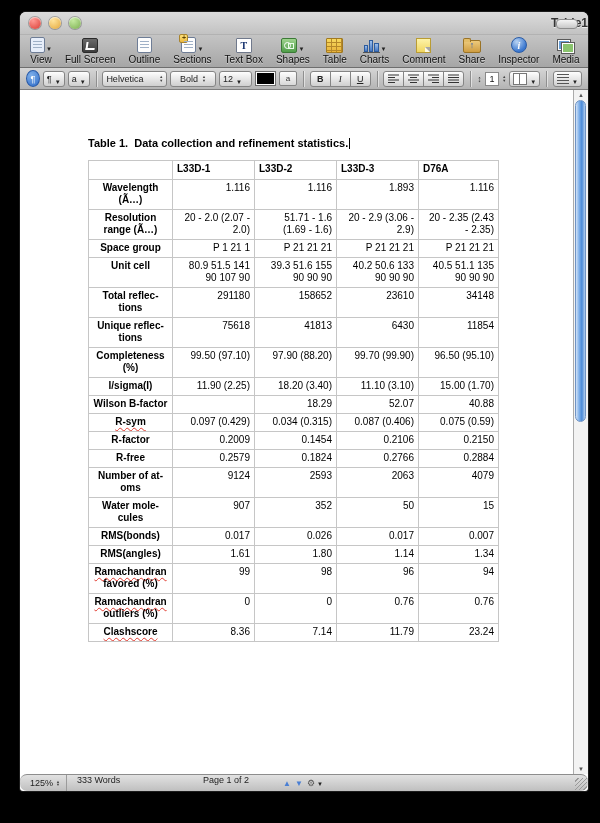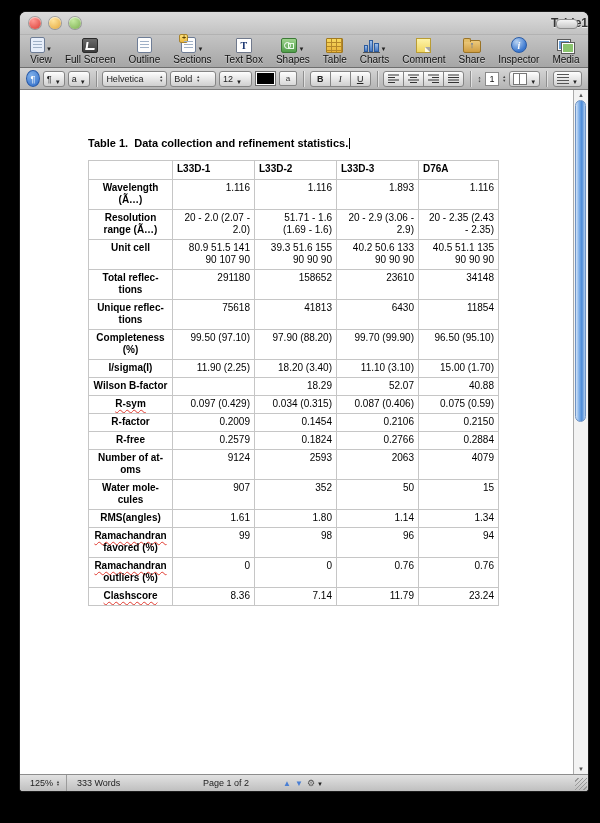--- a/index.html
+++ b/index.html
@@ -124,21 +124,21 @@
   
   .scrollbar{position:absolute;right:0;top:0;bottom:0;width:15px;background:#f3f3f3;border-left:1px solid #ababab;box-sizing:border-box;}
   .sb-up{position:absolute;top:2px;left:0;right:0;text-align:center;font-size:6px;color:#555;}
   .sb-thumb{position:absolute;left:1px;top:10px;width:11px;height:322px;border-radius:6px;
      background:linear-gradient(90deg,#d3e3f7,#7fb0ea 35%,#4a8ad8 65%,#b4cff0);
      border:1px solid #6f93c4;box-sizing:border-box;}
   .sb-down{position:absolute;bottom:2px;left:0;right:0;text-align:center;font-size:6px;color:#555;}
 
   
   .statusbar{height:16px;flex:0 0 16px;background:linear-gradient(#e2e2e2,#bfbfbf);
-     border-top:1px solid #8d8d8d;display:flex;align-items:center;font-size:9px;color:#222;position:relative;}
+     border-top:1px solid #8d8d8d;display:flex;font-size:9px;color:#222;position:relative;border-radius:7px;}
   .sb-zoom{display:flex;align-items:center;gap:3px;padding:0 6px 0 10px;height:100%;border-right:1px solid #9b9b9b;}
   .mini-stepper{display:flex;flex-direction:column;font-size:4px;line-height:3.5px;color:#444;}
   .sb-words{padding:0 10px;width:70px;}
   .sb-page{padding:0 10px;margin-left:36px;}
   .sb-nav{display:flex;align-items:center;gap:4px;margin-left:24px;color:#4a7fd4;font-size:8px;}
   .sb-gear{color:#555;font-size:9px;display:flex;align-items:center;gap:1px;}
   .grip{position:absolute;right:1px;bottom:1px;width:12px;height:12px;
      background:repeating-linear-gradient(135deg,transparent 0 2px,#9a9a9a 2px 3px);}
 </style>
 </head>
@@ -267,21 +267,21 @@
       </span>
     <span class="fb-btn">
         <span>a</span>
         <span class="caret">▼</span>
       </span>
     <span class="fb-sep"></span>
     <span class="fb-select" style="width:72px;justify-content:space-between">
       <span>Helvetica</span>
         <span class="stepper">▲<br>▼</span>
     </span>
-    <span class="fb-select" style="width:48px;justify-content:flex-start">
+    <span class="fb-select" style="width:48px;justify-content:center">
       <span>Bold</span>
         <span class="stepper">▲<br>▼</span>
     </span>
     <span class="fb-select" style="width:32px;">
       <span>12</span>
         <span class="caret">▼</span>
     </span>
     <span class="fb-swatch-black"></span>
     <span class="fb-swatch-hl">a</span>
     <span class="fb-sep"></span>
@@ -357,20 +357,27 @@
               <td>1.116</td>
             </tr>
             <tr>
               <th>Resolution range (Ã…)</th>
               <td>20 - 2.0 (2.07 - 2.0)</td>
               <td>51.71 - 1.6 (1.69 - 1.6)</td>
               <td>20 - 2.9 (3.06 - 2.9)</td>
               <td>20 - 2.35 (2.43 - 2.35)</td>
             </tr>
             <tr>
+              <th>Space group</th>
+              <td>P 1 21 1</td>
+              <td>P 21 21 21</td>
+              <td>P 21 21 21</td>
+              <td>P 21 21 21</td>
+            </tr>
+            <tr>
               <th>Unit cell</th>
               <td>80.9 51.5 141 90 107 90</td>
               <td>39.3 51.6 155 90 90 90</td>
               <td>40.2 50.6 133 90 90 90</td>
               <td>40.5 51.1 135 90 90 90</td>
             </tr>
             <tr>
               <th>Total reflec­tions</th>
               <td>291180</td>
               <td>158652</td>
@@ -432,20 +439,27 @@
               <td>2593</td>
               <td>2063</td>
               <td>4079</td>
             </tr>
             <tr>
               <th>Water mole­cules</th>
               <td>907</td>
               <td>352</td>
               <td>50</td>
               <td>15</td>
+            </tr>
+            <tr>
+              <th>RMS(bonds)</th>
+              <td>0.017</td>
+              <td>0.026</td>
+              <td>0.017</td>
+              <td>0.007</td>
             </tr>
             <tr>
               <th>RMS(angles)</th>
               <td>1.61</td>
               <td>1.80</td>
               <td>1.14</td>
               <td>1.34</td>
             </tr>
             <tr>
               <th><span class="squiggle">Ramachandran</span> favored (%)</th>

